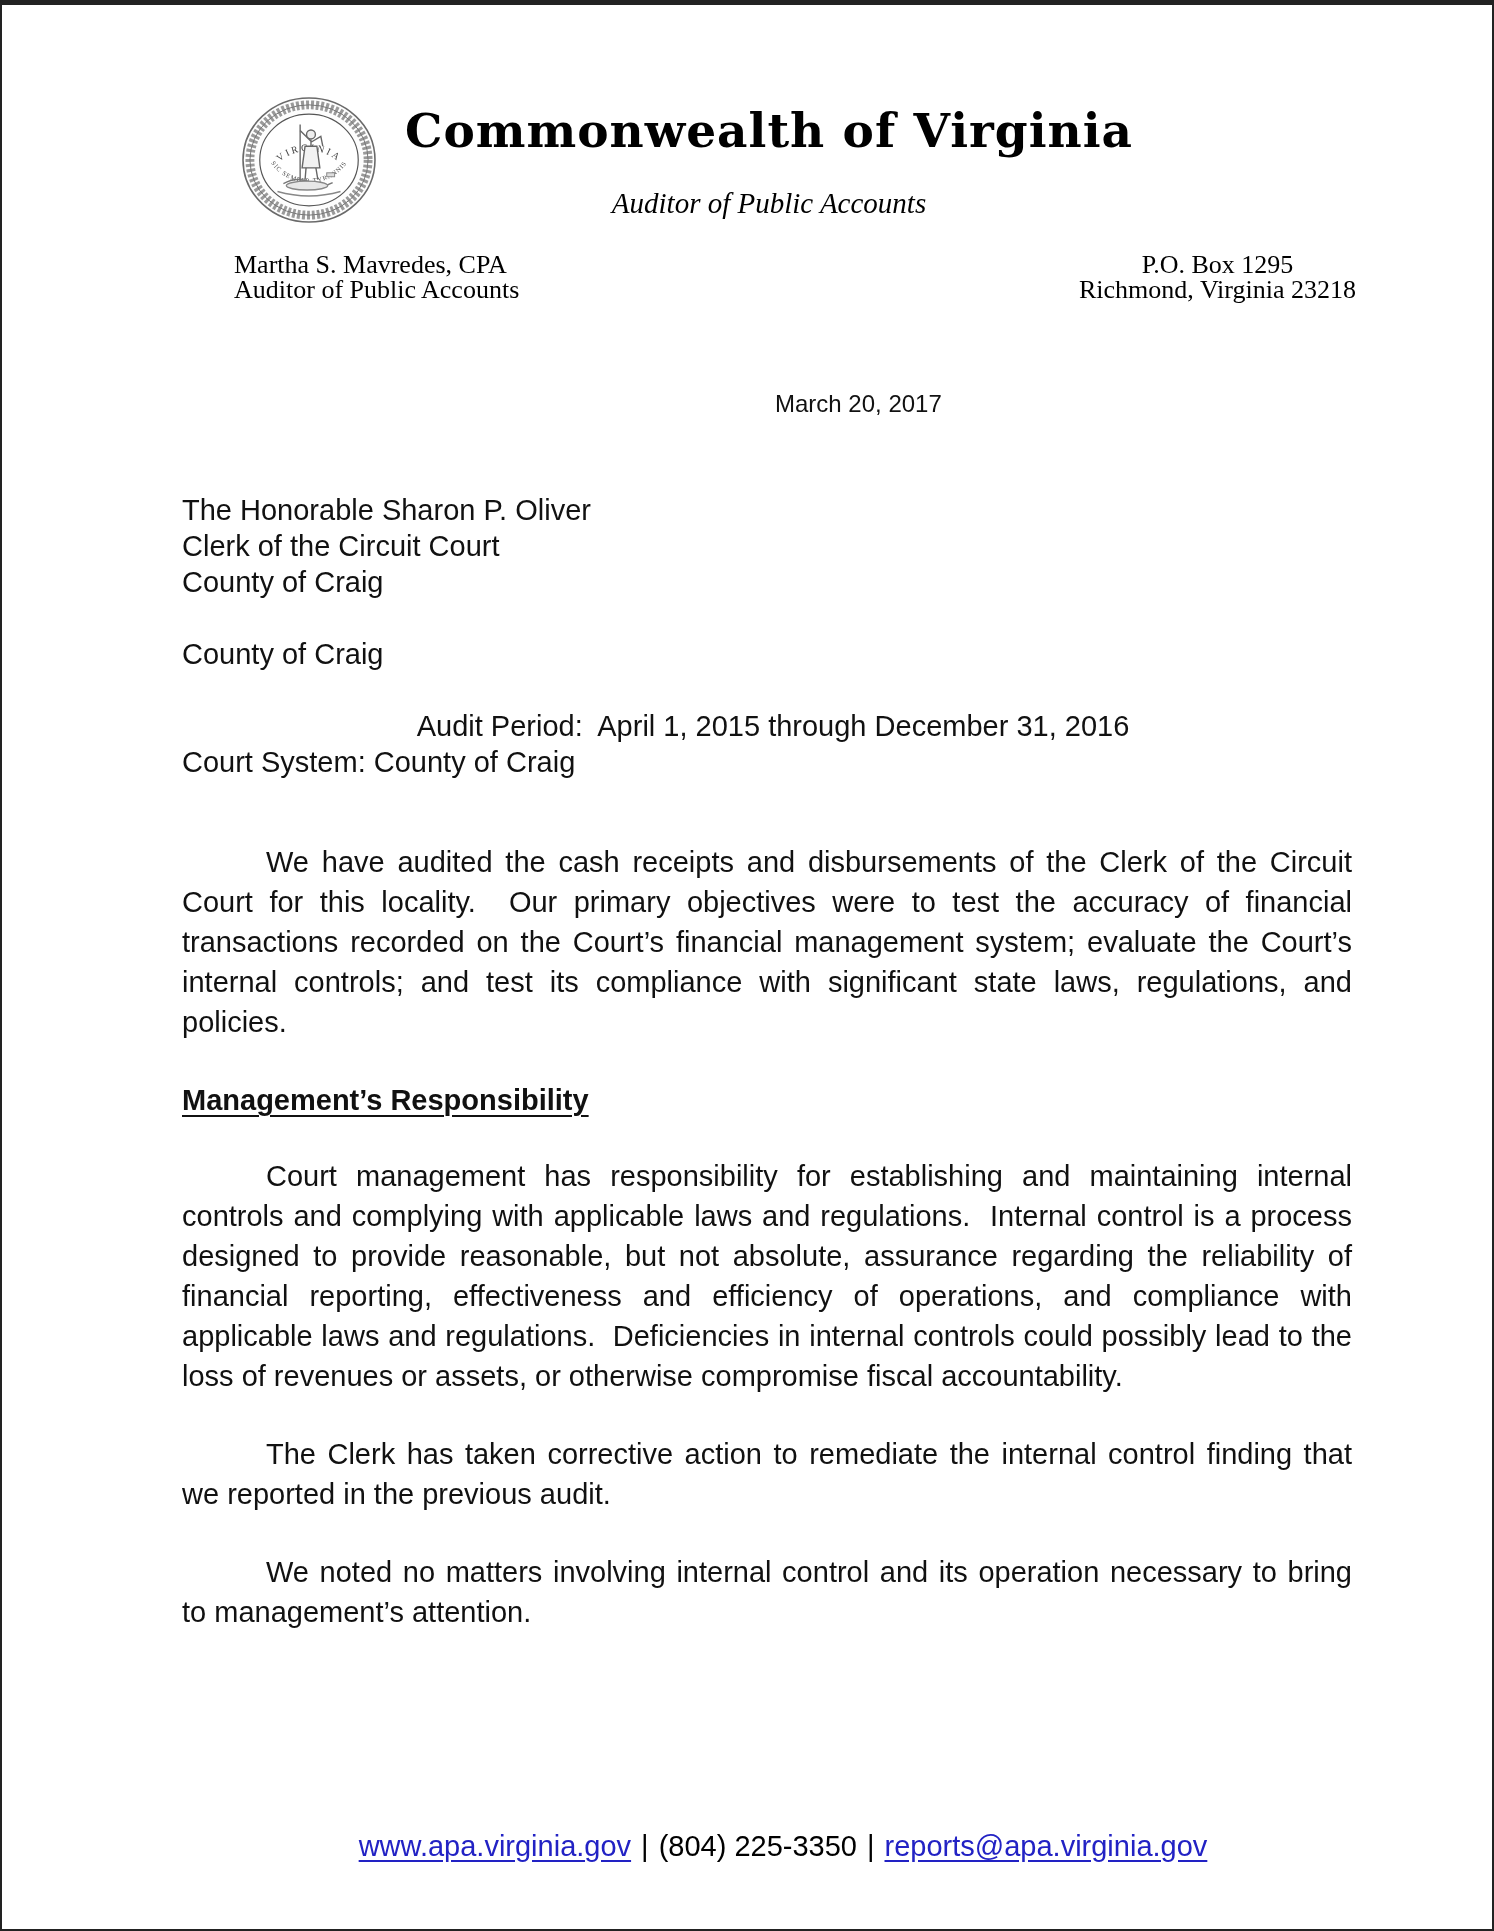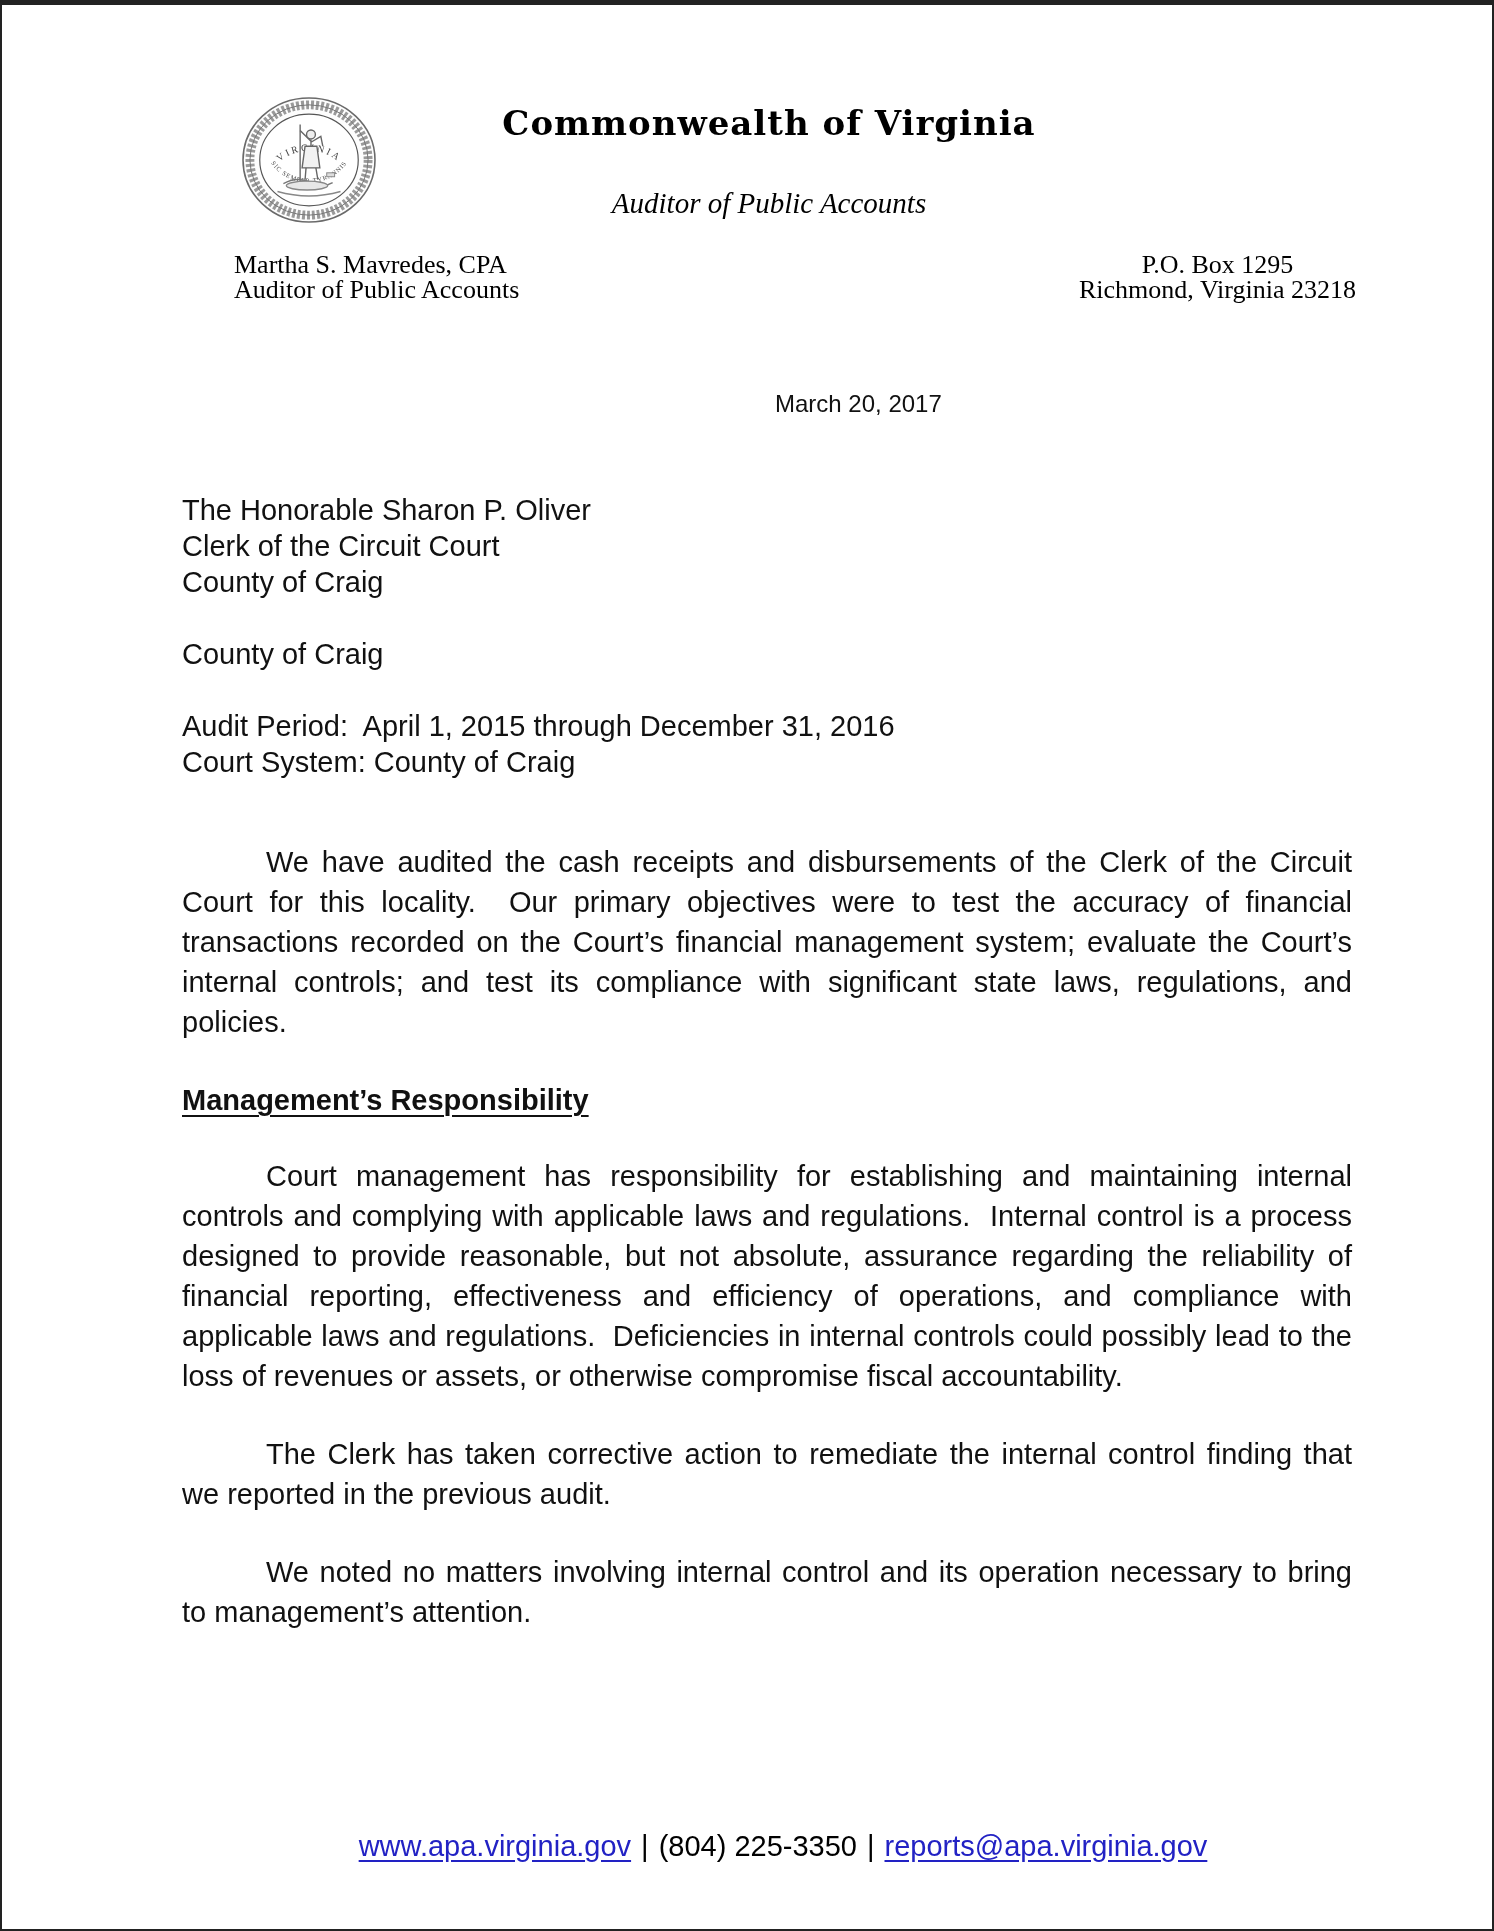--- a/index.html
+++ b/index.html
@@ -14,21 +14,21 @@
     color:#111;
     font-family:"Liberation Sans",sans-serif;
     overflow:hidden;
   }
   
   .seal{position:absolute;left:238px;top:90px;width:138px;height:130px;}
   .org-title{
     position:absolute;left:0;top:98px;width:100%;
     text-align:center;padding-left:44px;box-sizing:border-box;
     font-family:"DejaVu Serif",serif;font-weight:bold;
-    font-size:34px;letter-spacing:1px;color:#000;
+    font-size:47px;letter-spacing:1px;color:#000;
   }
   .org-subtitle{
     position:absolute;left:0;top:182px;width:100%;
     text-align:center;padding-left:44px;box-sizing:border-box;
     font-family:"Liberation Serif",serif;font-style:italic;
     font-size:29px;color:#000;
   }
   .contact{
     position:absolute;top:247px;
     font-family:"Liberation Serif",serif;
@@ -129,21 +129,21 @@
 
     <div class="addr-gap"></div>
 
     <div>
       <div>County of Craig</div>
     </div>
 
     <div class="addr-gap"></div>
 
     <div>
-      <div style="white-space:pre-wrap;">Audit Period:  April 1, 2015 through December 31, 2016</div>
+      <div style="white-space:pre-wrap;text-align:center;">Audit Period:  April 1, 2015 through December 31, 2016</div>
       <div>Court System: County of Craig</div>
     </div>
 
     <p class="para first">We have audited the cash receipts and disbursements of the Clerk of the Circuit Court for this locality.  Our primary objectives were to test the accuracy of financial transactions recorded on the Court’s financial management system; evaluate the Court’s internal controls; and test its compliance with significant state laws, regulations, and policies.</p>
 
     <div class="section-heading">Management’s Responsibility</div>
 
     <p class="para">Court management has responsibility for establishing and maintaining internal controls and complying with applicable laws and regulations.  Internal control is a process designed to provide reasonable, but not absolute, assurance regarding the reliability of financial reporting, effectiveness and efficiency of operations, and compliance with applicable laws and regulations.  Deficiencies in internal controls could possibly lead to the loss of revenues or assets, or otherwise compromise fiscal accountability.</p>
 
     <p class="para">The Clerk has taken corrective action to remediate the internal control finding that we reported in the previous audit.</p>

